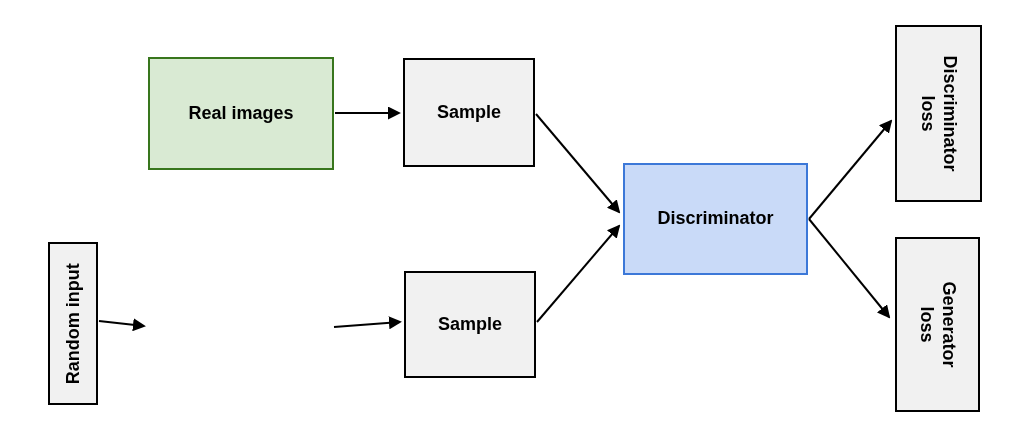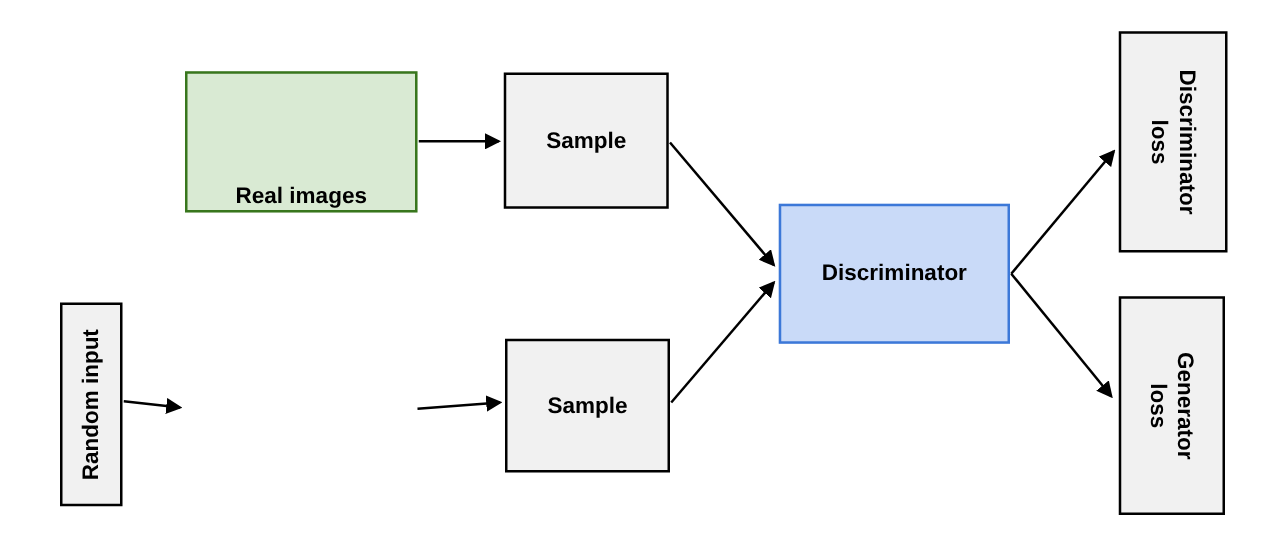--- a/index.html
+++ b/index.html
@@ -47,21 +47,21 @@
     </defs>
     <line x1="335" y1="113" x2="399" y2="113" stroke="#000000" stroke-width="2" marker-end="url(#arrowhead)"></line>
     <line x1="536" y1="114" x2="619" y2="212" stroke="#000000" stroke-width="2" marker-end="url(#arrowhead)"></line>
     <line x1="99" y1="321" x2="144" y2="326" stroke="#000000" stroke-width="2" marker-end="url(#arrowhead)"></line>
     <line x1="334" y1="327" x2="400" y2="322" stroke="#000000" stroke-width="2" marker-end="url(#arrowhead)"></line>
     <line x1="537" y1="322" x2="619" y2="226" stroke="#000000" stroke-width="2" marker-end="url(#arrowhead)"></line>
     <line x1="809" y1="219" x2="891" y2="121" stroke="#000000" stroke-width="2" marker-end="url(#arrowhead)"></line>
     <line x1="809" y1="219" x2="889" y2="317" stroke="#000000" stroke-width="2" marker-end="url(#arrowhead)"></line>
   </svg>
 
-  <div id="n0" class="node" style="background: rgb(217, 234, 211); border-color: rgb(56, 118, 29); align-items: flex-end;">
+  <div id="n0" class="node" style="background: rgb(217, 234, 211); border-color: rgb(56, 118, 29);">
     <span class="label">Real images</span>
   </div>
 
   <div id="n1" class="node" style="background: rgb(241, 241, 241); border-color: rgb(0, 0, 0);">
     <span class="label">Sample</span>
   </div>
 
   <div id="n2" class="node rot-ccw" style="background: rgb(241, 241, 241); border-color: rgb(0, 0, 0);">
     <span class="label">Random input</span>
   </div>

